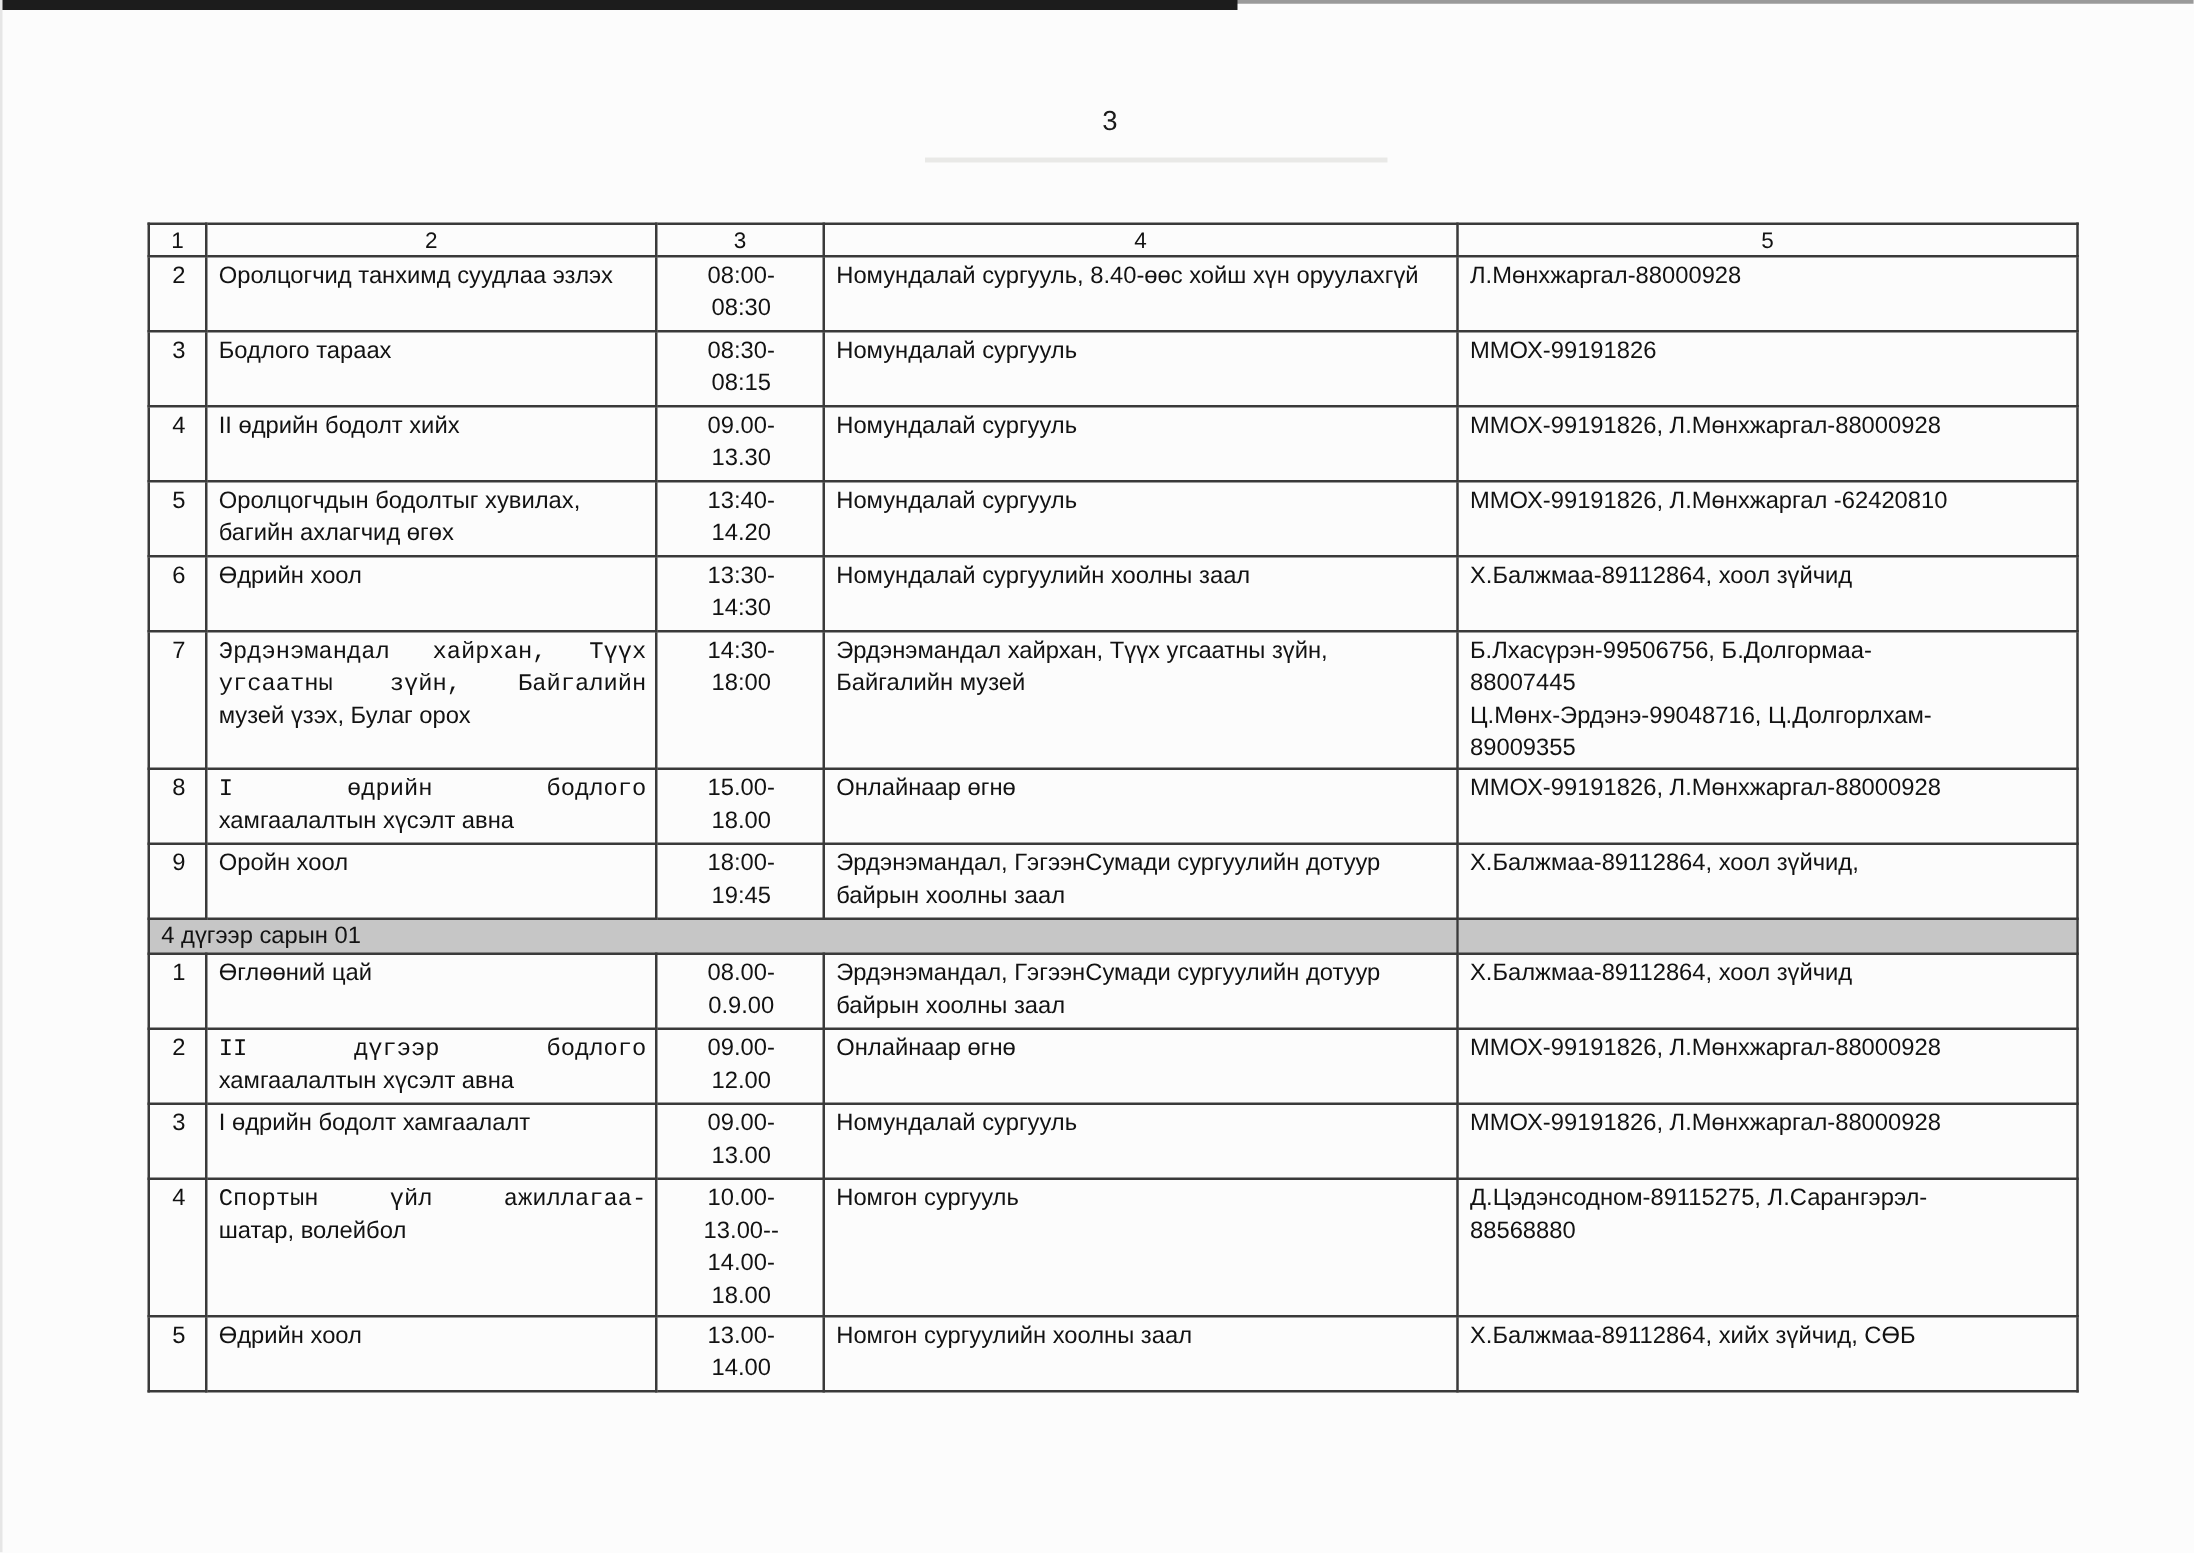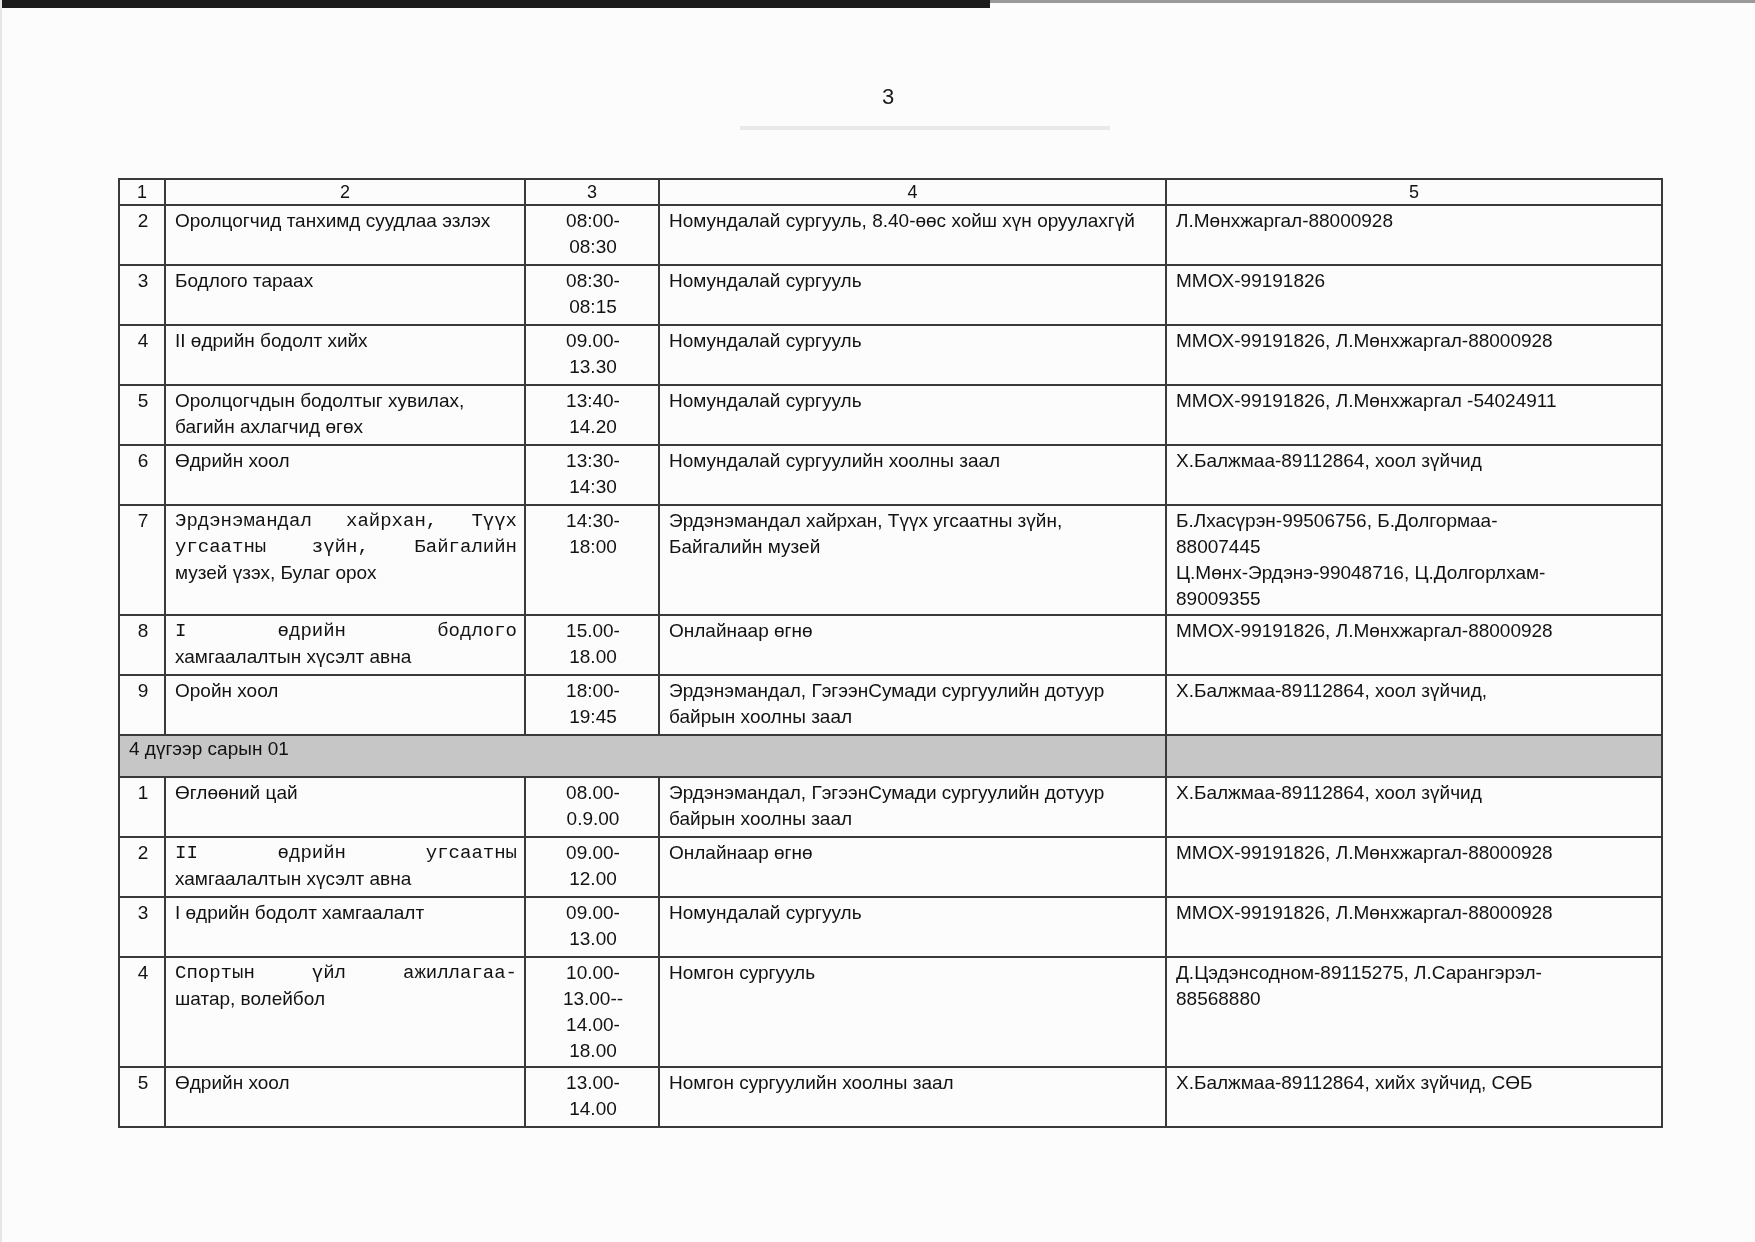--- a/index.html
+++ b/index.html
@@ -86,21 +86,21 @@
   .jline {
     text-align: justify;
     text-align-last: justify;
     font-family: Liberation Mono, monospace;
   }
   tr.sep { height: 28px; }
   tr.sep td {
     background: #c6c6c6;
     vertical-align: middle;
     padding-top: 0;
-    padding-bottom: 14px;
+    padding-bottom: 0;
   }
   td.sep-label {
     padding-left: 540px;
   }
 </style>
 </head>
 <body>
 
 <div class="scan-top-line"></div>
 <div class="scan-top-bar"></div>
@@ -150,21 +150,21 @@
 13.30</td>
           <td class="c-loc">Номундалай сургууль</td>
           <td class="c-contact">ММОХ-99191826, Л.Мөнхжаргал-88000928</td>
         </tr>
         <tr class="data">
           <td class="c-num">5</td>
           <td class="c-act">Оролцогчдын бодолтыг хувилах, багийн ахлагчид өгөх</td>
           <td class="c-time">13:40-
 14.20</td>
           <td class="c-loc">Номундалай сургууль</td>
-          <td class="c-contact">ММОХ-99191826, Л.Мөнхжаргал -54024911</td>
+          <td class="c-contact">ММОХ-99191826, Л.Мөнхжаргал -62420810</td>
         </tr>
         <tr class="data">
           <td class="c-num">6</td>
           <td class="c-act">Өдрийн хоол</td>
           <td class="c-time">13:30-
 14:30</td>
           <td class="c-loc">Номундалай сургуулийн хоолны заал</td>
           <td class="c-contact">Х.Балжмаа-89112864, хоол зүйчид</td>
         </tr>
         <tr class="data">
@@ -209,21 +209,21 @@
           <td class="c-num">1</td>
           <td class="c-act">Өглөөний цай</td>
           <td class="c-time">08.00-
 0.9.00</td>
           <td class="c-loc">Эрдэнэмандал, ГэгээнСумади сургуулийн дотуур байрын хоолны заал</td>
           <td class="c-contact">Х.Балжмаа-89112864, хоол зүйчид</td>
         </tr>
         <tr class="data">
           <td class="c-num">2</td>
           <td class="c-act">
-            <div class="jline">II өдрийн угсаатны</div>
+            <div class="jline">II дүгээр бодлого</div>
             <div>хамгаалалтын хүсэлт авна</div>
           </td>
           <td class="c-time">09.00-
 12.00</td>
           <td class="c-loc">Онлайнаар өгнө</td>
           <td class="c-contact">ММОХ-99191826, Л.Мөнхжаргал-88000928</td>
         </tr>
         <tr class="data">
           <td class="c-num">3</td>
           <td class="c-act">I өдрийн бодолт хамгаалалт</td>

